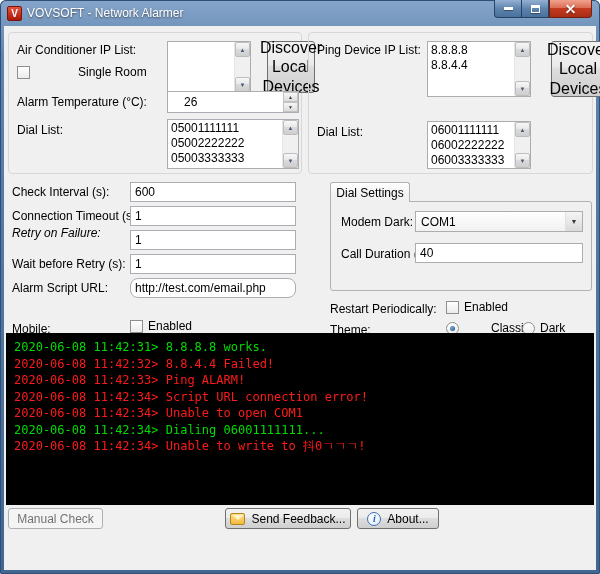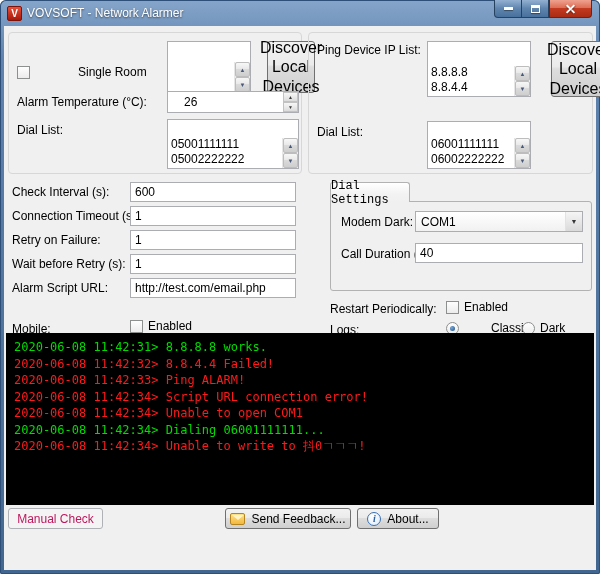--- a/index.html
+++ b/index.html
@@ -29,21 +29,21 @@
   .glyph-x::before,.glyph-x::after { content:""; position:absolute; left:-1px; top:4px;
      width:11px; height:2px; background:#fff; box-shadow:0 1px 1px rgba(0,0,0,.3); }
   .glyph-x::before { transform:rotate(45deg); }
   .glyph-x::after  { transform:rotate(-45deg); }
 
   .client { position:absolute; left:4px; right:4px; top:26px; bottom:4px; background:#f0f0f0; }
 
   .groupbox { position:absolute; border:1px solid #d7d7d7; border-radius:4px; }
   .flabel { position:absolute; white-space:nowrap; }
 
-  .listbox { position:absolute; border:1px solid #abadb3; background:#fff; display:flex;align-items:flex-end; }
+  .listbox { position:absolute; border:1px solid #abadb3; background:#fff; display:flex; }
   .listbox textarea { flex:1; min-width:0; border:none; outline:none; resize:none;
       font-family:"Liberation Sans", sans-serif; font-size:12px; padding:1px 3px;
       background:#fff; overflow:hidden; line-height:15px; }
   .vscroll { width:16px; background:#f0f0f0; border-left:1px solid #e6e6e6;
              display:flex; flex-direction:column; }
   .sarr { height:15px; display:flex; align-items:center; justify-content:center;
           font-size:6px; color:#49597a; border:1px solid #bdbdbd; border-radius:2px;
           background:linear-gradient(#f7f7f7,#e9e9e9 45%,#dadada 50%,#cecece); }
   .sarr.down { margin-top:auto; }
 
@@ -56,32 +56,32 @@
   .spincol { width:15px; display:flex; flex-direction:column; }
   .spinbtn { flex:1; display:flex; align-items:center; justify-content:center;
              font-size:5px; color:#3c3c3c; border:1px solid #c2c2c2;
              background:linear-gradient(#f7f7f7,#dcdcdc); }
 
   .btn { position:absolute; display:flex; align-items:center; justify-content:center; gap:6px;
          text-align:center; border:1px solid #707070; border-radius:3px; color:#000;
          background:linear-gradient(#f2f2f2,#ebebeb 45%,#dddddd 50%,#cfcfcf);
          font-family:"Liberation Sans", sans-serif; font-size:12px; }
   .btn.multi { font-size:16px; line-height:1.2; padding:1px;margin-left:16px; }
-  .btn.disabled { background:#f4f4f4; border-color:#aeb2b5; color:#be185d; }
+  .btn.disabled { background:#f4f4f4; border-color:#aeb2b5; color:#737373; }
 
   .checkrow { position:absolute; display:flex; align-items:center; gap:5px; }
   .cbox { width:13px; height:13px; border:1px solid #8e8f8f; background:linear-gradient(#fefefe,#ececec); }
   .rbox { width:13px; height:13px; border-radius:50%; border:1px solid #8e8f8f;
           background:linear-gradient(#fefefe,#ececec); position:relative; }
   .rbox.sel::after { content:""; position:absolute; left:3px; top:3px; width:5px; height:5px;
           border-radius:50%; background:radial-gradient(circle at 35% 35%,#74a7dc,#234e7c); }
 
   .tab { position:absolute; border:1px solid #b2b2b2; border-bottom:none; z-index:2;
          border-radius:3px 3px 0 0; background:linear-gradient(#ffffff,#f2f2f2 60%,#f0f0f0);
-         display:flex; align-items:center; justify-content:center;font-family:Liberation Mono, monospace; }
+         display:flex; align-items:center; justify-content:center; }
   .tabpage { position:absolute; border:1px solid #b2b2b2; border-radius:0 3px 3px 3px;
              background:#f0f0f0; z-index:1; }
 
   .combo { position:absolute; height:21px; border:1px solid #abadb3; display:flex; align-items:center;
            padding-left:5px; background:linear-gradient(#ffffff,#f1f1f1); }
   .combo .arrow { margin-left:auto; width:17px; align-self:stretch; display:flex;
            align-items:center; justify-content:center; font-size:7px; color:#373737;
            border-left:1px solid #e2e2e2; background:linear-gradient(#f5f5f5,#dadada); }
 
   .console { position:absolute; background:#000; overflow:hidden; padding:6px 8px;
@@ -114,20 +114,21 @@
         <span class="glyph-max"></span>
       </div>
     <div class="wbtn close">
         <span class="glyph-x"></span>
       </div>
   </div>
 
   <div class="client">
 
     <div class="groupbox" style="left:4px;top:6px;width:294px;height:142px;">
+      <span class="flabel" style="left:8px;top:10px;">Air Conditioner IP List:</span>
       <div class="listbox" style="left:158px;top:8px;width:84px;height:52px;">
         <textarea style=""></textarea>
         <div class="vscroll">
           <div class="sarr">▲</div>
           <div class="sarr down">▼</div>
         </div>
       </div>
       <div class="btn multi" style="left:242px;top:8px;width:48px;height:52px;">Discover Local Devices</div>
       <div class="checkrow" style="left:8px;top:32px;gap:48px;">
         <span class="cbox"></span>
@@ -175,28 +176,28 @@
         </div>
       </div>
     </div>
 
     <span class="flabel" style="left:8px;top:159px;">Check Interval (s):</span>
     <input class="txt" style="left: 126px; top: 156px; width: 166px;" value="600">
 
     <span class="flabel" style="left:8px;top:183px;">Connection Timeout (s):</span>
     <input class="txt" style="left: 126px; top: 180px; width: 166px;" value="1">
 
-    <span class="flabel" style="left:8px;top:207px;">Retry on Failure:</span>
+    <span class="flabel" style="left:8px;top:200px;font-style:italic;">Retry on Failure:</span>
     <input class="txt" style="left: 126px; top: 204px; width: 166px;" value="1">
 
     <span class="flabel" style="left:8px;top:231px;">Wait before Retry (s):</span>
     <input class="txt" style="left: 126px; top: 228px; width: 166px;" value="1">
 
     <span class="flabel" style="left:8px;top:255px;">Alarm Script URL:</span>
-    <input class="txt" style="left: 126px; top: 252px; width: 166px;" value="http://test.com/email.php">
+    <input class="txt" style="left: 126px; top: 252px; width: 166px; border-radius: 8px;" value="http://test.com/email.php">
 
     <span class="flabel" style="left:8px;top:296px;">Mobile:</span>
     <div class="checkrow" style="left:126px;top:293px;">
       <span class="cbox"></span>
       <span>Enabled</span>
     </div>
 
     <div class="tab" style="left:326px;top:156px;width:80px;height:20px;">
       <span>Dial Settings</span>
     </div>
@@ -209,21 +210,21 @@
       <span class="flabel" style="left:10px;top:45px;">Call Duration (s):</span>
       <input class="txt" style="left: 84px; top: 41px; width: 168px;" value="40">
     </div>
 
     <span class="flabel" style="left:326px;top:276px;">Restart Periodically:</span>
     <div class="checkrow" style="left:442px;top:274px;">
       <span class="cbox"></span>
       <span>Enabled</span>
     </div>
 
-    <span class="flabel" style="left:326px;top:297px;">Logs:</span>
+    <span class="flabel" style="left:326px;top:297px;">Theme:</span>
     <div class="checkrow" style="left:442px;top:295px;gap:32px;">
       <span class="rbox sel"></span>
       <span>Classic</span>
     </div>
     <div class="checkrow" style="left:518px;top:295px;">
       <span class="rbox"></span>
       <span>Dark</span>
     </div>
 
     <div class="console" style="left:2px;top:307px;width:588px;height:172px;"><div style="color: rgb(0, 220, 0);">2020-06-08 11:42:31&gt; 8.8.8.8 works.</div><div style="color: rgb(255, 26, 26);">2020-06-08 11:42:32&gt; 8.8.4.4 Failed!</div><div style="color: rgb(255, 26, 26);">2020-06-08 11:42:33&gt; Ping ALARM!</div><div style="color: rgb(255, 26, 26);">2020-06-08 11:42:34&gt; Script URL connection error!</div><div style="color: rgb(255, 26, 26);">2020-06-08 11:42:34&gt; Unable to open COM1</div><div style="color: rgb(0, 220, 0);">2020-06-08 11:42:34&gt; Dialing 06001111111...</div><div style="color: rgb(255, 26, 26);">2020-06-08 11:42:34&gt; Unable to write to 抖0ㄱㄱㄱ!</div></div>

